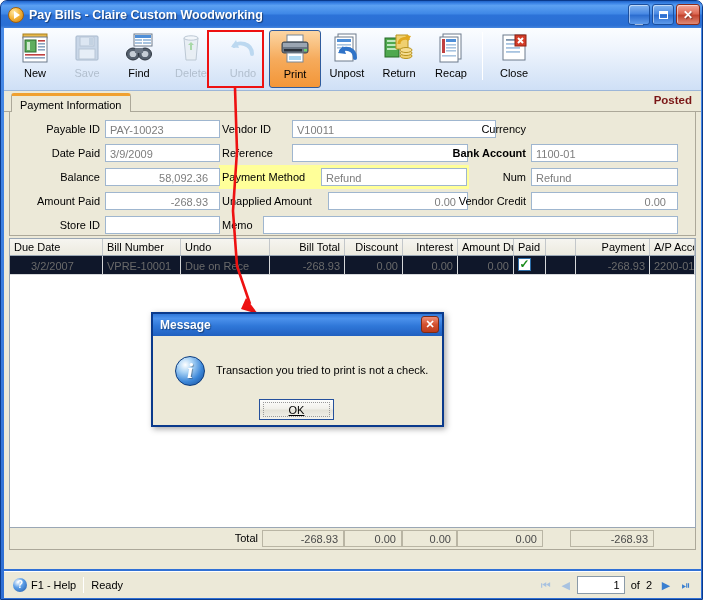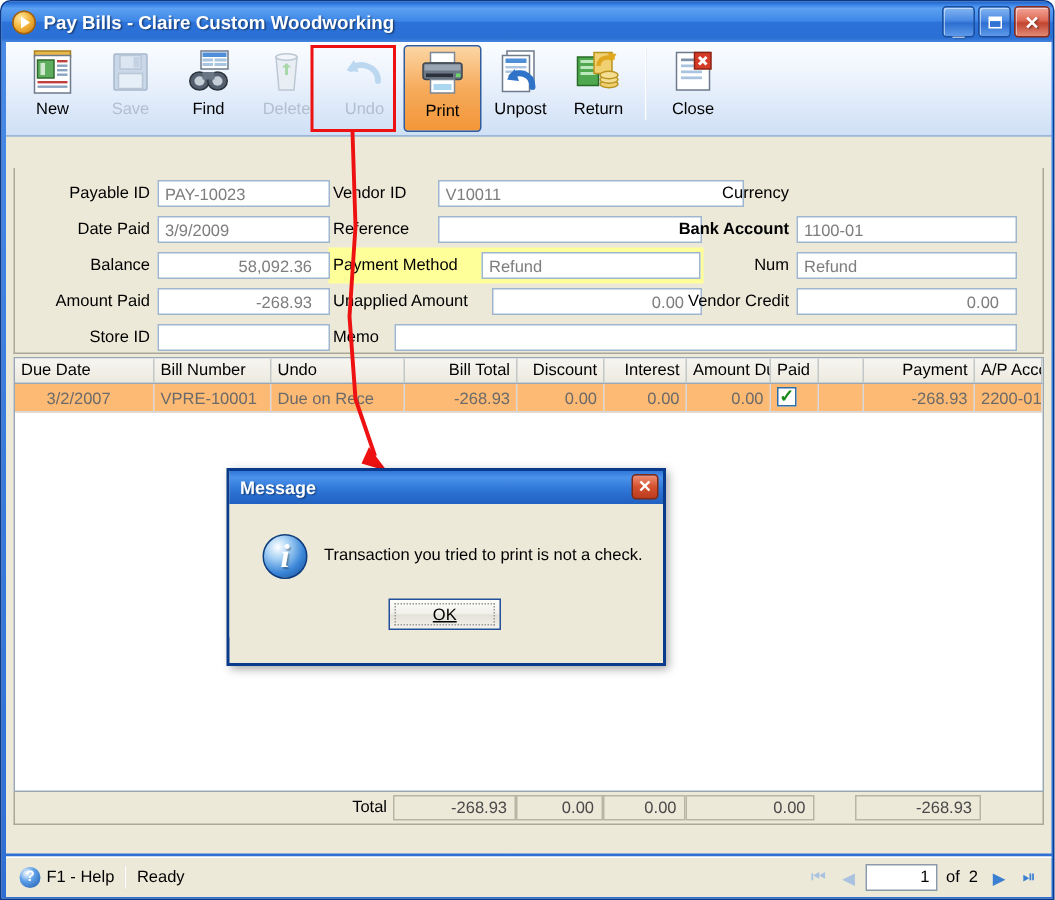--- a/index.html
+++ b/index.html
@@ -193,21 +193,21 @@
     line-height: 15px;
   }
   .hcell.r { text-align: right; }
   .rcell {
     position: absolute; top: 17px; height: 19px;
     font-size: 11px; color: #6a6a6a;
     padding: 2px 4px 0 4px;
     border-right: 1px solid #d6d8da;
     border-bottom: 1px solid #d6d8da;
     overflow: hidden; white-space: nowrap;
-    line-height: 16px; background: #fdba74;
+    line-height: 16px; background: #0f172a;
   }
   .rcell.r { text-align: right; }
   #row-ellipsis {
     position: absolute; left: 3px; top: 20px;
     width: 15px; height: 13px;
     border: 1px solid #6f89a8; border-radius: 2px;
     background: linear-gradient(to bottom,#ffffff,#e8eef6);
     color: #27406a; font-size: 9px; text-align: center; line-height: 8px;
     letter-spacing: 1px;
   }
@@ -263,21 +263,21 @@
   #page-input {
     width: 48px; height: 18px; background:#ffffff; border:1px solid #8a9aa8;
     font-size: 11px; text-align: right; padding: 1px 4px 0 0; line-height: 15px;
     color:#000;
   }
   #of-text { font-size: 11px; color:#000; margin: 0 4px; }
   #total-pages { font-size: 11px; color:#000; margin-right: 3px; }
 
   
   #dialog {
-    position: absolute; left: 150px; top: 311px; width: 293px; height: 132px;
+    position: absolute; left: 150px; top: 311px; width: 293px; height: 115px;
     background: #ece9d8;
     border: 2px solid #0a3a8c;
     z-index: 40;
     box-shadow: 2px 2px 6px rgba(0,0,0,0.35);
   }
   #dlg-title {
     position:absolute; left:0; top:0; width: 289px; height: 22px;
     background: linear-gradient(to bottom, #2f77d8 0%, #4c92ec 20%, #2f77d8 55%, #2060c0 100%);
     display:flex; align-items:center;
   }
@@ -460,20 +460,35 @@
           <path d="M17 12 C17 6 25 5 27 8" stroke="#e0a820" stroke-width="3" fill="none"></path>
           <path d="M29 4 L23 3 L26 9 Z" fill="#e0a820"></path>
           <ellipse cx="24" cy="24" rx="6" ry="2.5" fill="#f0d070" stroke="#b8931f"></ellipse>
           <ellipse cx="24" cy="21" rx="6" ry="2.5" fill="#f5dd92" stroke="#b8931f"></ellipse>
           <ellipse cx="24" cy="18" rx="6" ry="2.5" fill="#f5dd92" stroke="#b8931f"></ellipse>
         </svg>
       </div>
       <div class="tlabel">Return</div>
     </div>
 
+    <div class="tbtn">
+      <div class="ticon">
+        <svg width="34" height="32" viewBox="0 0 34 32">
+          <rect x="9" y="2" width="18" height="25" fill="#ffffff" stroke="#6d7b8c"></rect>
+          <rect x="6" y="5" width="18" height="25" fill="#ffffff" stroke="#6d7b8c"></rect>
+          <rect x="8" y="7" width="3" height="14" fill="#c04040"></rect>
+          <rect x="12" y="7" width="10" height="3" fill="#4f8fd8"></rect>
+          <rect x="12" y="12" width="10" height="1.6" fill="#a8c4e0"></rect>
+          <rect x="12" y="15" width="10" height="1.6" fill="#a8c4e0"></rect>
+          <rect x="12" y="18" width="10" height="1.6" fill="#a8c4e0"></rect>
+          <rect x="8" y="23" width="14" height="1.6" fill="#a8c4e0"></rect>
+        </svg>
+      </div>
+      <div class="tlabel">Recap</div>
+    </div>
 
     <div id="tool-sep"></div>
 
     <div class="tbtn">
       <div class="ticon">
         <svg width="34" height="32" viewBox="0 0 34 32">
           <rect x="6" y="3" width="22" height="25" fill="#ffffff" stroke="#6d7b8c"></rect>
           <rect x="9" y="7" width="10" height="1.8" fill="#7d93ab"></rect>
           <rect x="9" y="11" width="14" height="1.8" fill="#a8c4e0"></rect>
           <rect x="9" y="15" width="14" height="1.8" fill="#a8c4e0"></rect>
@@ -488,20 +503,25 @@
 
   <div id="print-box"></div>
 
   <svg id="arrow-svg">
     <path d="M234 87 L236 150 L232 210 L236 265 L249 303" stroke="#ee1111" stroke-width="2.6" fill="none"></path>
     <path d="M245 297 L257 313 L240 308 Z" fill="#ee1111"></path>
   </svg>
 
   <div id="client">
 
+    <div id="tabstrip">
+      <div id="tab-underline"></div>
+      <div id="tab-payment">Payment Information</div>
+      <div id="posted">Posted</div>
+    </div>
 
     <div id="form-panel">
 
       <div id="pm-highlight" style="left:209px; top:53px; width:250px; height:24px;"></div>
 
       <div class="flabel" style="left:16px; top:11px; width:74px;">Payable ID</div>
       <div class="fld" style="left:95px; top:8px; width:115px;">PAY-10023</div>
 
       <div class="flabel" style="left:16px; top:35px; width:74px;">Date Paid</div>
       <div class="fld" style="left:95px; top:32px; width:115px;">3/9/2009</div>

